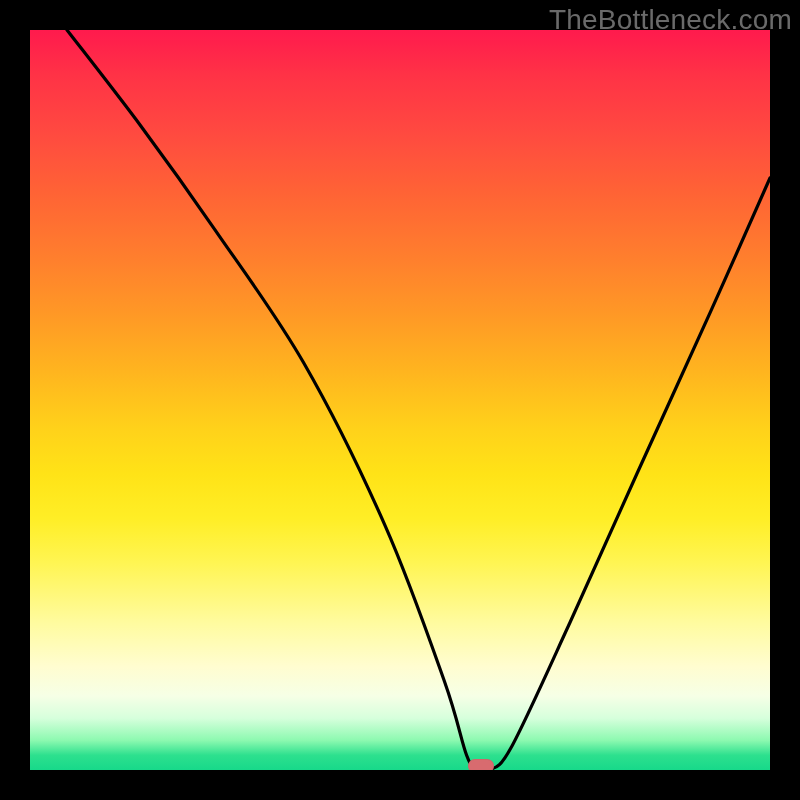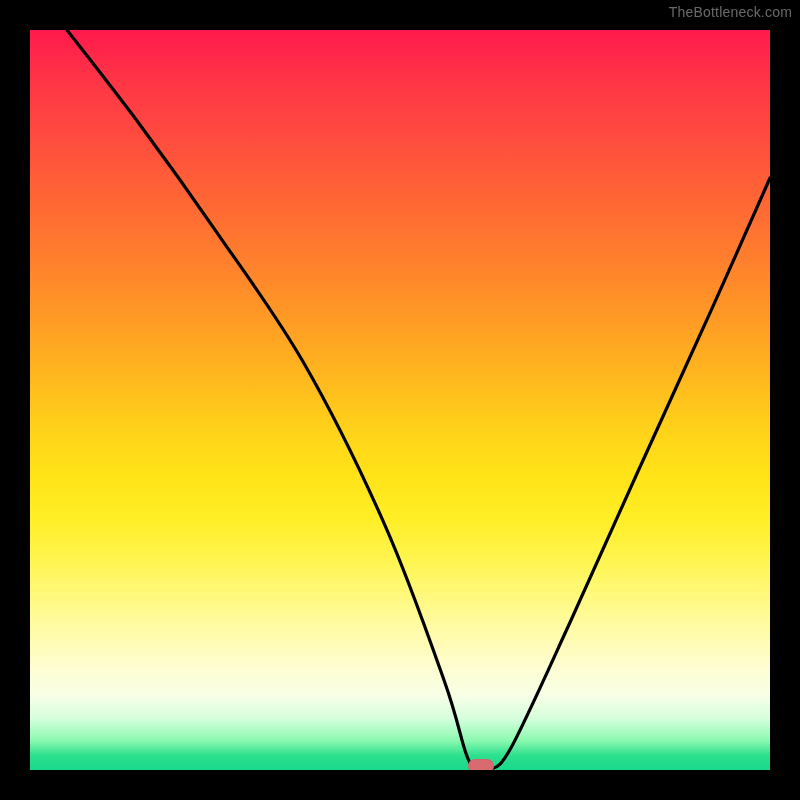--- a/index.html
+++ b/index.html
@@ -15,21 +15,21 @@
     position: relative;
     width: 800px;
     height: 800px;
     background: #000;
   }
   .watermark {
     position: absolute;
     top: 4px;
     right: 8px;
     color: #6a6a6a;
-    font-size: 14px;
+    font-size: 28px;
     font-weight: 500;
     letter-spacing: 0.2px;
     z-index: 10;
     user-select: none;
   }
   .plot-area {
     position: absolute;
     left: 30px;
     top: 30px;
     width: 740px;

